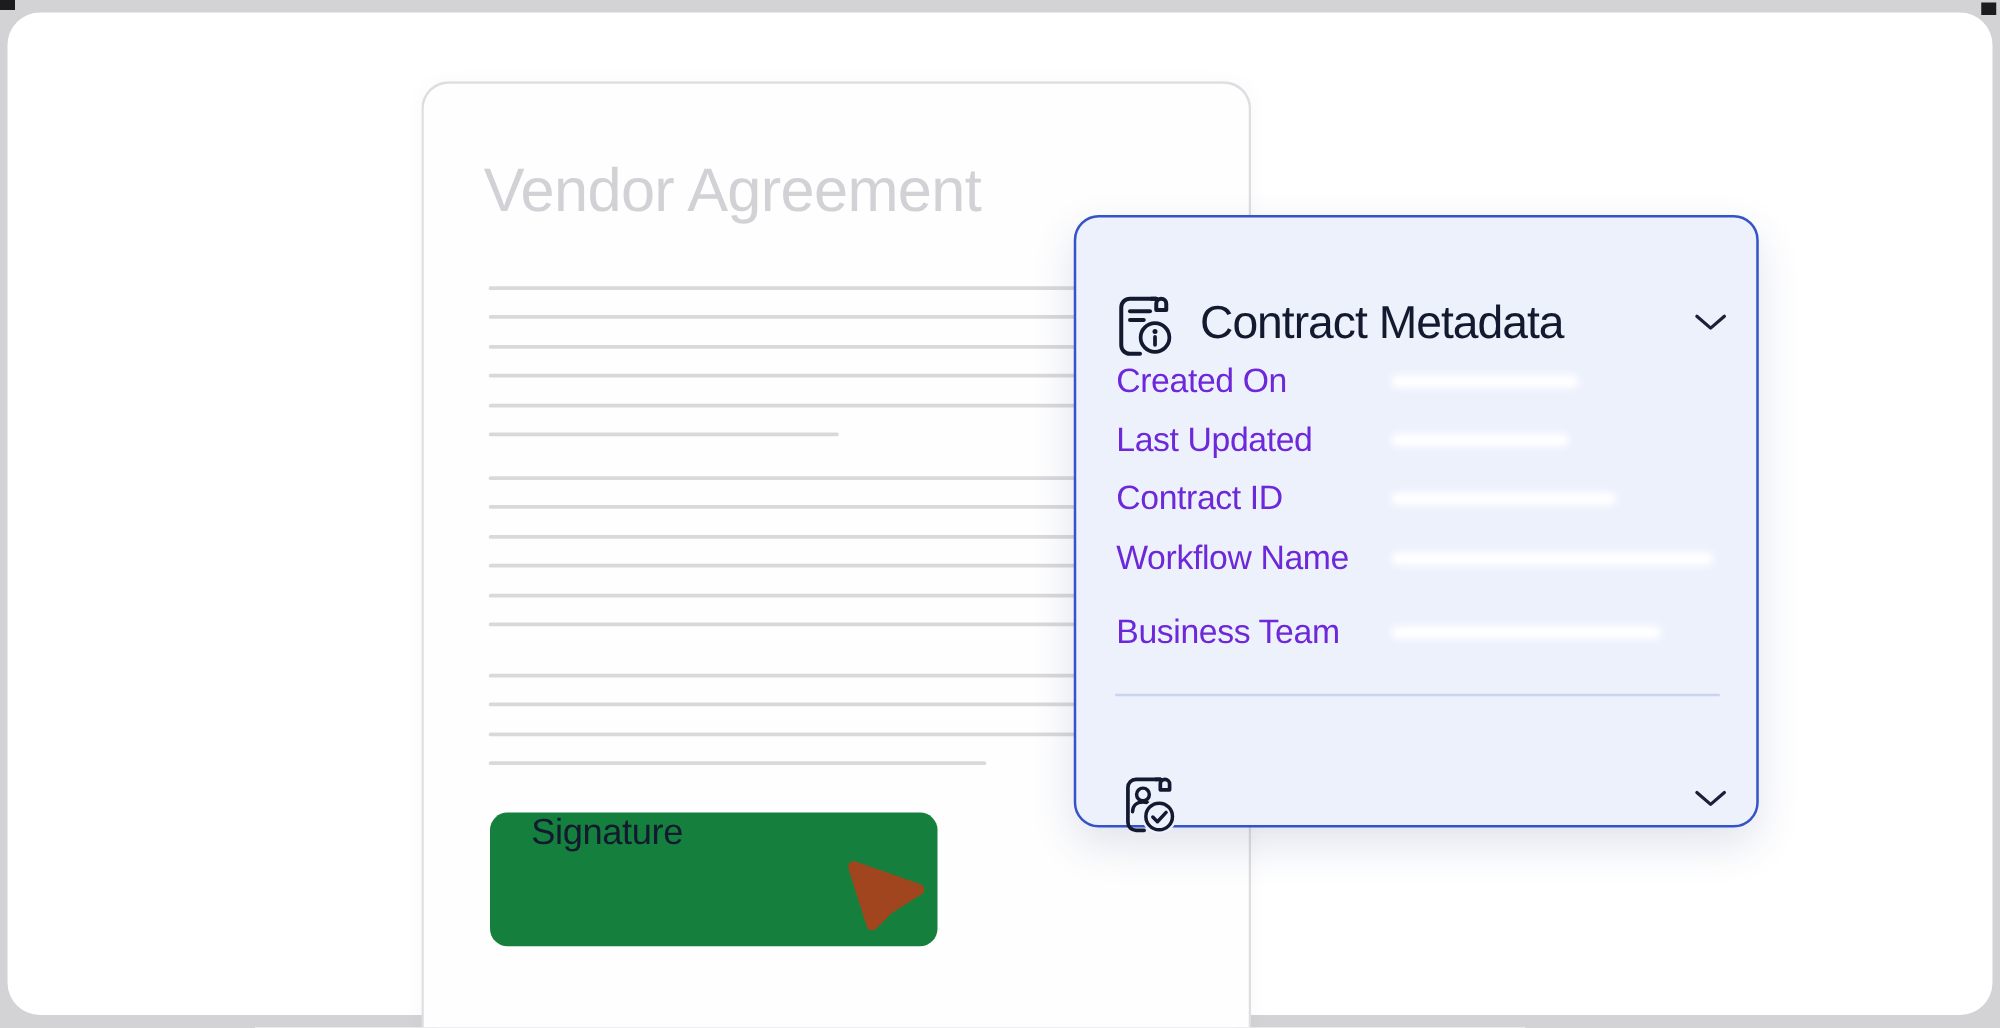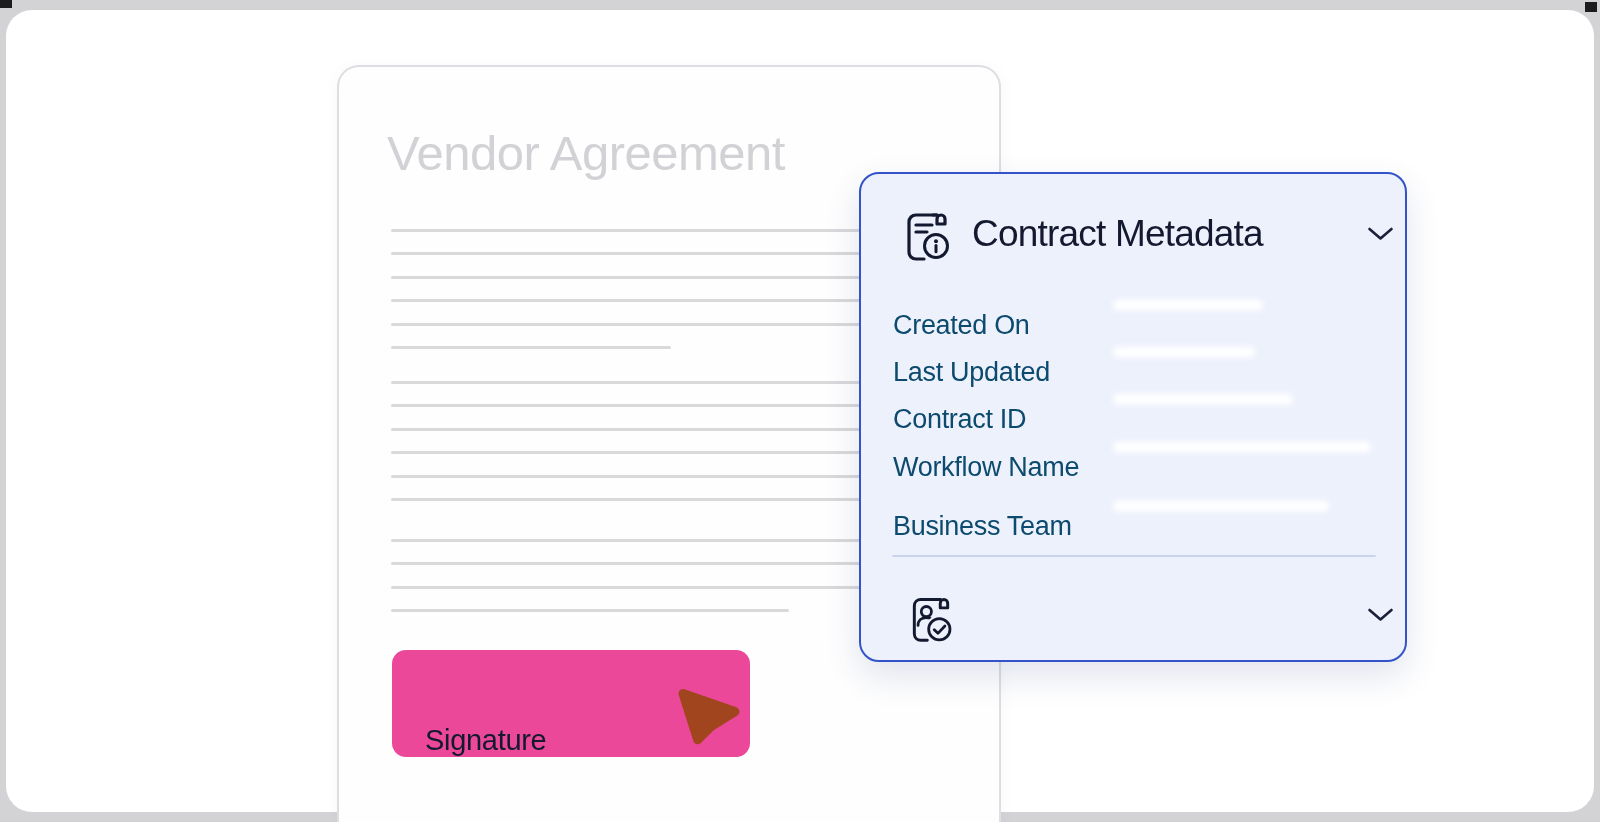--- a/index.html
+++ b/index.html
@@ -28,49 +28,49 @@
   .doc-title {
     position:absolute; left:48px; top:58px;
     font-size:49px; font-weight:400; letter-spacing:-0.5px;
     color:#d2d1d5;
   }
   .doc-line {
     position:absolute; left:52px; height:2.5px; background:#d9d8db; border-radius:2px;
   }
   .sig {
     position:absolute; left:53px; top:583px; width:358px; height:107px;
-    background:#ec4899; border-radius:14px;
-    display:flex; align-items:flex-end; padding-left:33px;
+    background:#15803d; border-radius:14px;
+    display:flex; align-items:flex-start; padding-left:33px;
   }
   .sig span { font-size:29px; color:#131a30; letter-spacing:-0.3px; }
 
   
   .panel {
     position:absolute; left:853px; top:162px; width:548px; height:490px;
     background:#edf1fc; border:2px solid #3453c8; border-radius:20px;
     box-shadow:0 14px 34px rgba(45,65,130,0.14);
   }
-  .sec-header { position:absolute; left:16px; width:100%; height:56px; cursor:pointer; }
+  .sec-header { position:absolute; left:4px; width:100%; height:56px; cursor:pointer;margin-top:24px; }
   .sec-header .sec-icon { position:absolute; }
   .sec-title {
     position:absolute; left:95px; top:50%; transform:translateY(-50%);
     font-size:37px; font-weight:500; letter-spacing:-0.8px; color:#131a30; white-space:nowrap;
   }
   .chev { position:absolute; left:490px; top:50%; transform:translateY(-50%); }
 
   .hdr-meta { top:32px; }
   .hdr-meta .sec-icon { left:26px; top:3px; }
   .hdr-appr { top:413px; }
   .hdr-appr .sec-icon { left:31px; top:7px; }
 
   .rows { position:absolute; left:0; top:114px; width:100%; }
   .mrow { position:absolute; left:0; width:100%; height:34px; }
   .mrow .lbl {
     position:absolute; left:32px; top:50%; transform:translateY(-50%);
-    font-size:27px; color:#0c4a6e; letter-spacing:-0.3px; white-space:nowrap;margin-top:20px;
+    font-size:27px; color:#6d28d9; letter-spacing:-0.3px; white-space:nowrap;
   }
   .mrow .bar {
     position:absolute; left:252px; top:50%; transform:translateY(-50%);
     height:11px; border-radius:6px; background:#ffffff;
     filter:blur(2.5px); opacity:0.95;
   }
   .mrow:nth-child(1) { top:0px; }
   .mrow:nth-child(2) { top:47px; }
   .mrow:nth-child(3) { top:94px; }
   .mrow:nth-child(4) { top:142px;text-align:center; }

